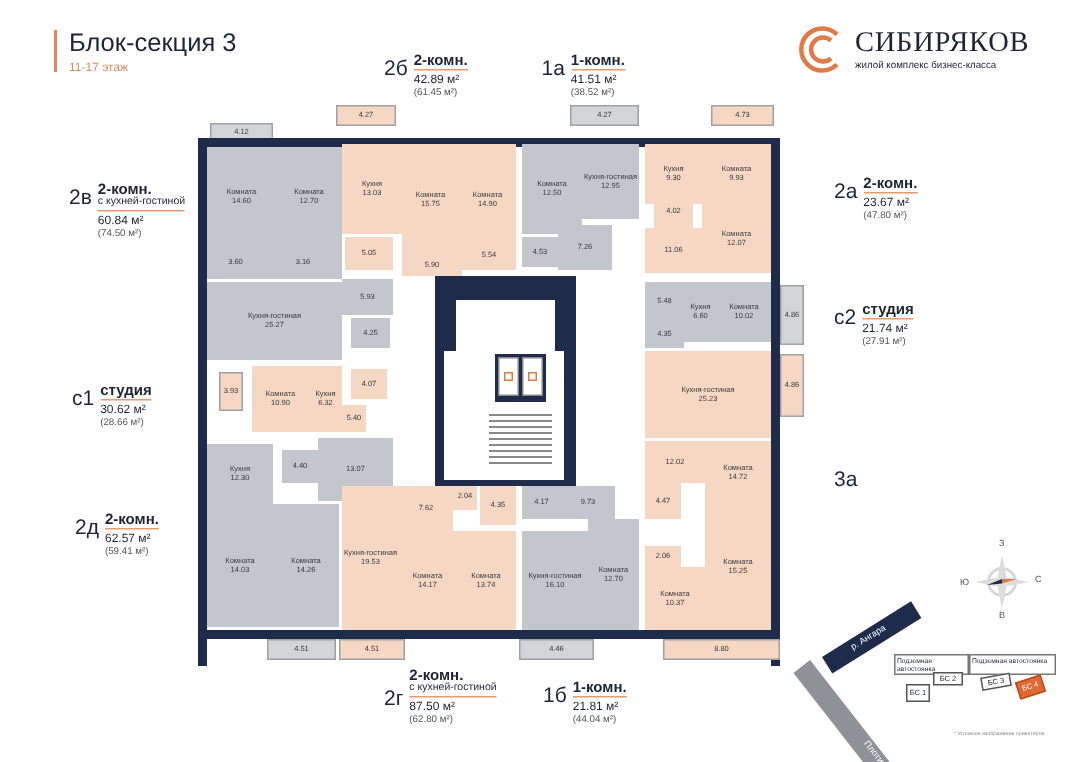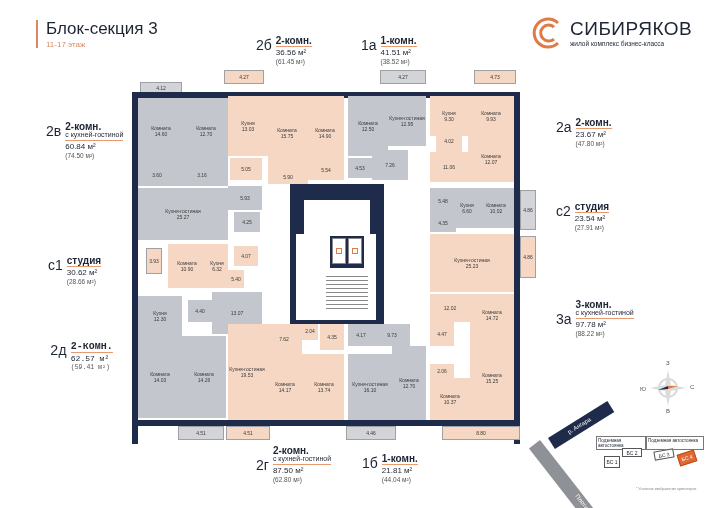--- a/index.html
+++ b/index.html
@@ -8,21 +8,21 @@
   .abs { position: absolute; }
 
   
   .title-bar { left: 36px; top: 20px; border-left: 2px solid #d98a60; padding-left: 8px; height: 28px; }
   .title { font-size: 17px; color: #1d2433; line-height: 18px; }
   .floors { font-size: 8px; color: #d98a60; font-weight: normal; margin-top: 2px; }
 
   .logo { left: 530px; top: 16px; display: flex; align-items: center; }
   .logo-mark { width: 34px; height: 34px; position: relative; }
   .logo-text { margin-left: 6px; }
-  .logo-name { font-size: 19px; letter-spacing: 0.5px; color: #1d2433; line-height: 20px; }
+  .logo-name { font-size: 19px; letter-spacing: 0.5px; color: #1d2433; line-height: 20px; font-family: Liberation Serif, serif; }
   .logo-sub { font-size: 6.5px; color: #1d2433; margin-top: 1px; }
 
   
   .apt { display: flex; align-items: flex-start; }
   .apt-code { font-size: 14px; color: #1d2433; margin-right: 4px; line-height: 18px; }
   .apt-info { display: flex; flex-direction: column; }
   .apt-type { font-size: 10px; font-weight: bold; line-height: 9px; }
   .apt-sub { font-size: 7px; line-height: 8px; }
   .apt-line { height: 1px; background: #e69a6e; margin: 1px 0; width: 100%; }
   .apt-area { font-size: 8px; color: #1d2433; line-height: 10px; }
@@ -65,21 +65,21 @@
     <div class="logo-name">СИБИРЯКОВ</div>
     <div class="logo-sub">жилой комплекс бизнес-класса</div>
   </div>
 </div>
 
 <div class="abs apt" style="left:256px;top:36px;">
   <span class="apt-code">2б</span>
   <div class="apt-info">
     <span class="apt-type">2-комн.</span>
     <div class="apt-line"></div>
-    <span class="apt-area">36.56 м²</span>
+    <span class="apt-area">42.89 м²</span>
     <span class="apt-area2">(61.45 м²)</span>
   </div>
 </div>
 <div class="abs apt" style="left:361px;top:36px;">
   <span class="apt-code">1а</span>
   <div class="apt-info">
     <span class="apt-type">1-комн.</span>
     <div class="apt-line"></div>
     <span class="apt-area">41.51 м²</span>
     <span class="apt-area2">(38.52 м²)</span>
@@ -111,42 +111,35 @@
     <div class="apt-line"></div>
     <span class="apt-area">30.62 м²</span>
     <span class="apt-area2">(28.66 м²)</span>
   </div>
 </div>
 <div class="abs apt" style="left:556px;top:202px;">
   <span class="apt-code">с2</span>
   <div class="apt-info">
     <span class="apt-type">студия</span>
     <div class="apt-line"></div>
-    <span class="apt-area">23.54 м²</span>
+    <span class="apt-area">21.74 м²</span>
     <span class="apt-area2">(27.91 м²)</span>
   </div>
 </div>
-<div class="abs apt" style="left:50px;top:342px;font-family:Liberation Mono, monospace;">
+<div class="abs apt" style="left:50px;top:342px;">
   <span class="apt-code">2д</span>
   <div class="apt-info">
     <span class="apt-type">2-комн.</span>
     <div class="apt-line"></div>
     <span class="apt-area">62.57 м²</span>
     <span class="apt-area2">(59.41 м²)</span>
   </div>
 </div>
 <div class="abs apt" style="left:556px;top:300px;">
   <span class="apt-code" style="margin-top:10px;">3а</span>
-  <div class="apt-info">
-    <span class="apt-type">3-комн.</span>
-    <span class="apt-sub">с кухней-гостиной</span>
-    <div class="apt-line"></div>
-    <span class="apt-area">97.78 м²</span>
-    <span class="apt-area2">(88.22 м²)</span>
-  </div>
 </div>
 <div class="abs apt" style="left:256px;top:446px;">
   <span class="apt-code" style="margin-top:10px;">2г</span>
   <div class="apt-info">
     <span class="apt-type">2-комн.</span>
     <span class="apt-sub">с кухней-гостиной</span>
     <div class="apt-line"></div>
     <span class="apt-area">87.50 м²</span>
     <span class="apt-area2">(62.80 м²)</span>
   </div>

